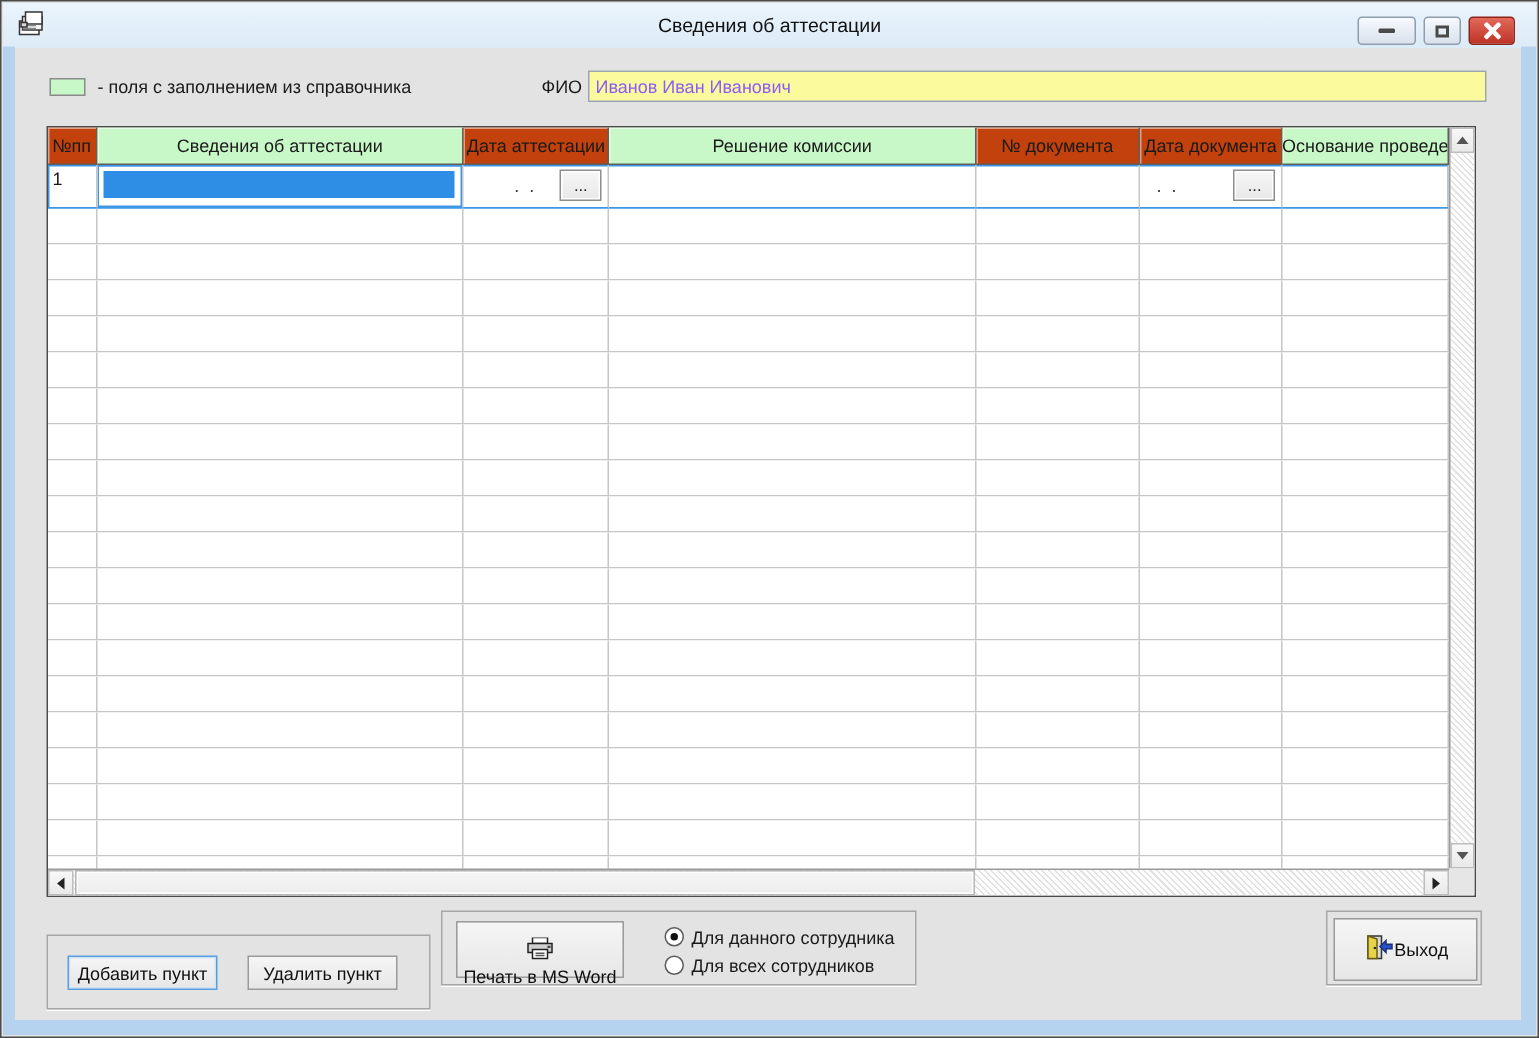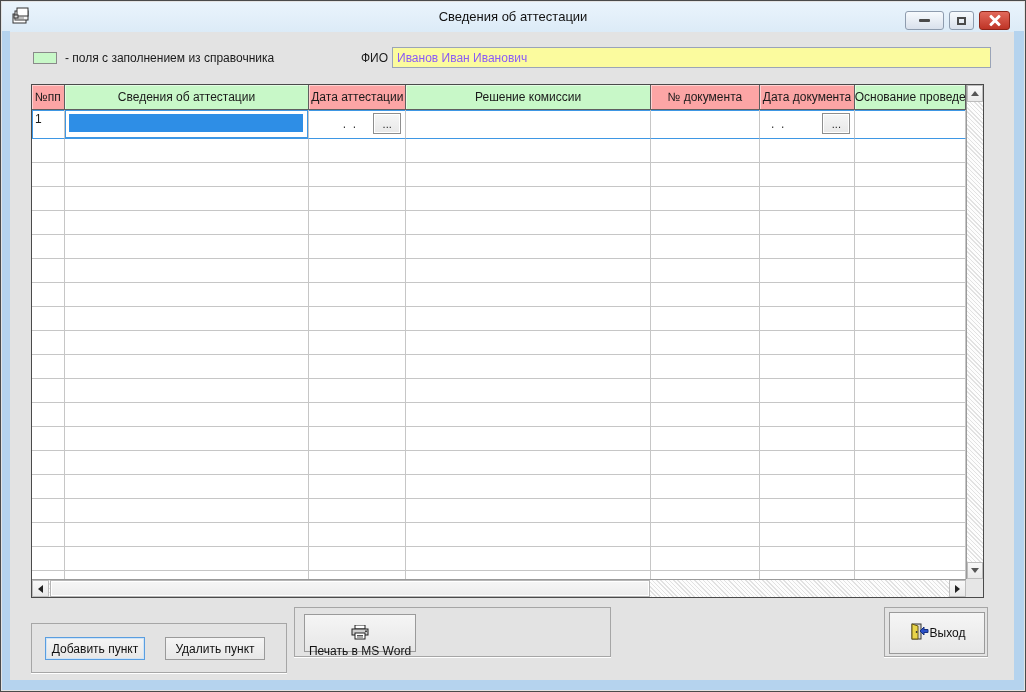--- a/index.html
+++ b/index.html
@@ -41,21 +41,21 @@
                background:#FBFB9E; border:1px solid #9aa4b8; color:#8b5cf6;
                font-family:"Liberation Sans",sans-serif; font-size:12px; padding:0 4px; }
 
   
   .grid { position:absolute; left:30px; top:83px; width:953px; height:514px;
           background:#fff; border:1px solid #4a4a4a; overflow:hidden; }
   .thead { display:flex; width:934px; height:25px; }
   .th { border-right:1px solid #5f5f5f; border-bottom:1px solid #5f5f5f;
         display:flex; align-items:center; justify-content:center; overflow:hidden;
         white-space:nowrap; box-shadow:inset 1px 1px 0 rgba(255,255,255,.5); }
-  .th.gray { background:#fca5a5; } .th.green { background:#C8F8C8; }
+  .th.gray { background:#c2410c; } .th.green { background:#C8F8C8; }
   .c0{width:33px;} .c1{width:248px;} .c2{width:98px;} .c3{width:248px;}
   .c4{width:110px;} .c5{width:97px;} .c6{width:112px;}
 
   .row1 { position:relative; display:flex; width:934px; height:29px; background:#fff;
           box-shadow:inset 0 0 0 1px #3E97E4; }
   .td { border-right:1px solid #C6C6C6; position:relative; overflow:hidden; }
   .row1 .td { border-bottom:1px solid #3E97E4; }
   .rownum { padding:2px 0 0 3px; }
   .editcell { position:absolute; inset:0; border:1px solid #3E97E4; }
   .selblock { position:absolute; left:4px; top:4px; width:234px; height:18px; background:#2E8EE6; }
@@ -402,20 +402,30 @@
           <rect x="4" y="0" width="10" height="4" fill="#fff" stroke="#222"></rect>
           <rect x="1" y="4" width="16" height="6" fill="#cfcfcf" stroke="#222"></rect>
           <rect x="14" y="5.5" width="2" height="1.5" fill="#444"></rect>
           <rect x="4" y="8" width="10" height="6" fill="#fff" stroke="#222"></rect>
           <line x1="6" y1="10.5" x2="12" y2="10.5" stroke="#555"></line>
           <line x1="6" y1="12" x2="12" y2="12" stroke="#555"></line>
         </svg>
       </span>
       <span>Печать в MS Word</span>
     </button>
+    <div class="radios">
+      <div class="radio-row">
+        <span class="rdot sel"></span>
+        <span>Для данного сотрудника</span>
+      </div>
+      <div class="radio-row">
+        <span class="rdot"></span>
+        <span>Для всех сотрудников</span>
+      </div>
+    </div>
   </div>
 
 
   <div class="gb gb4">
     <button class="btn btn-exit">
       <span>
         <svg width="20" height="17" viewBox="0 0 20 17">
           <rect x="3" y="1" width="9" height="15" fill="#d9d9d9" stroke="#333"></rect>
           <polygon points="3,1 9,3 9,16 3,16" fill="#E8D44A" stroke="#6b5b10"></polygon>
           <circle cx="7.6" cy="9" r="0.9" fill="#333"></circle>

